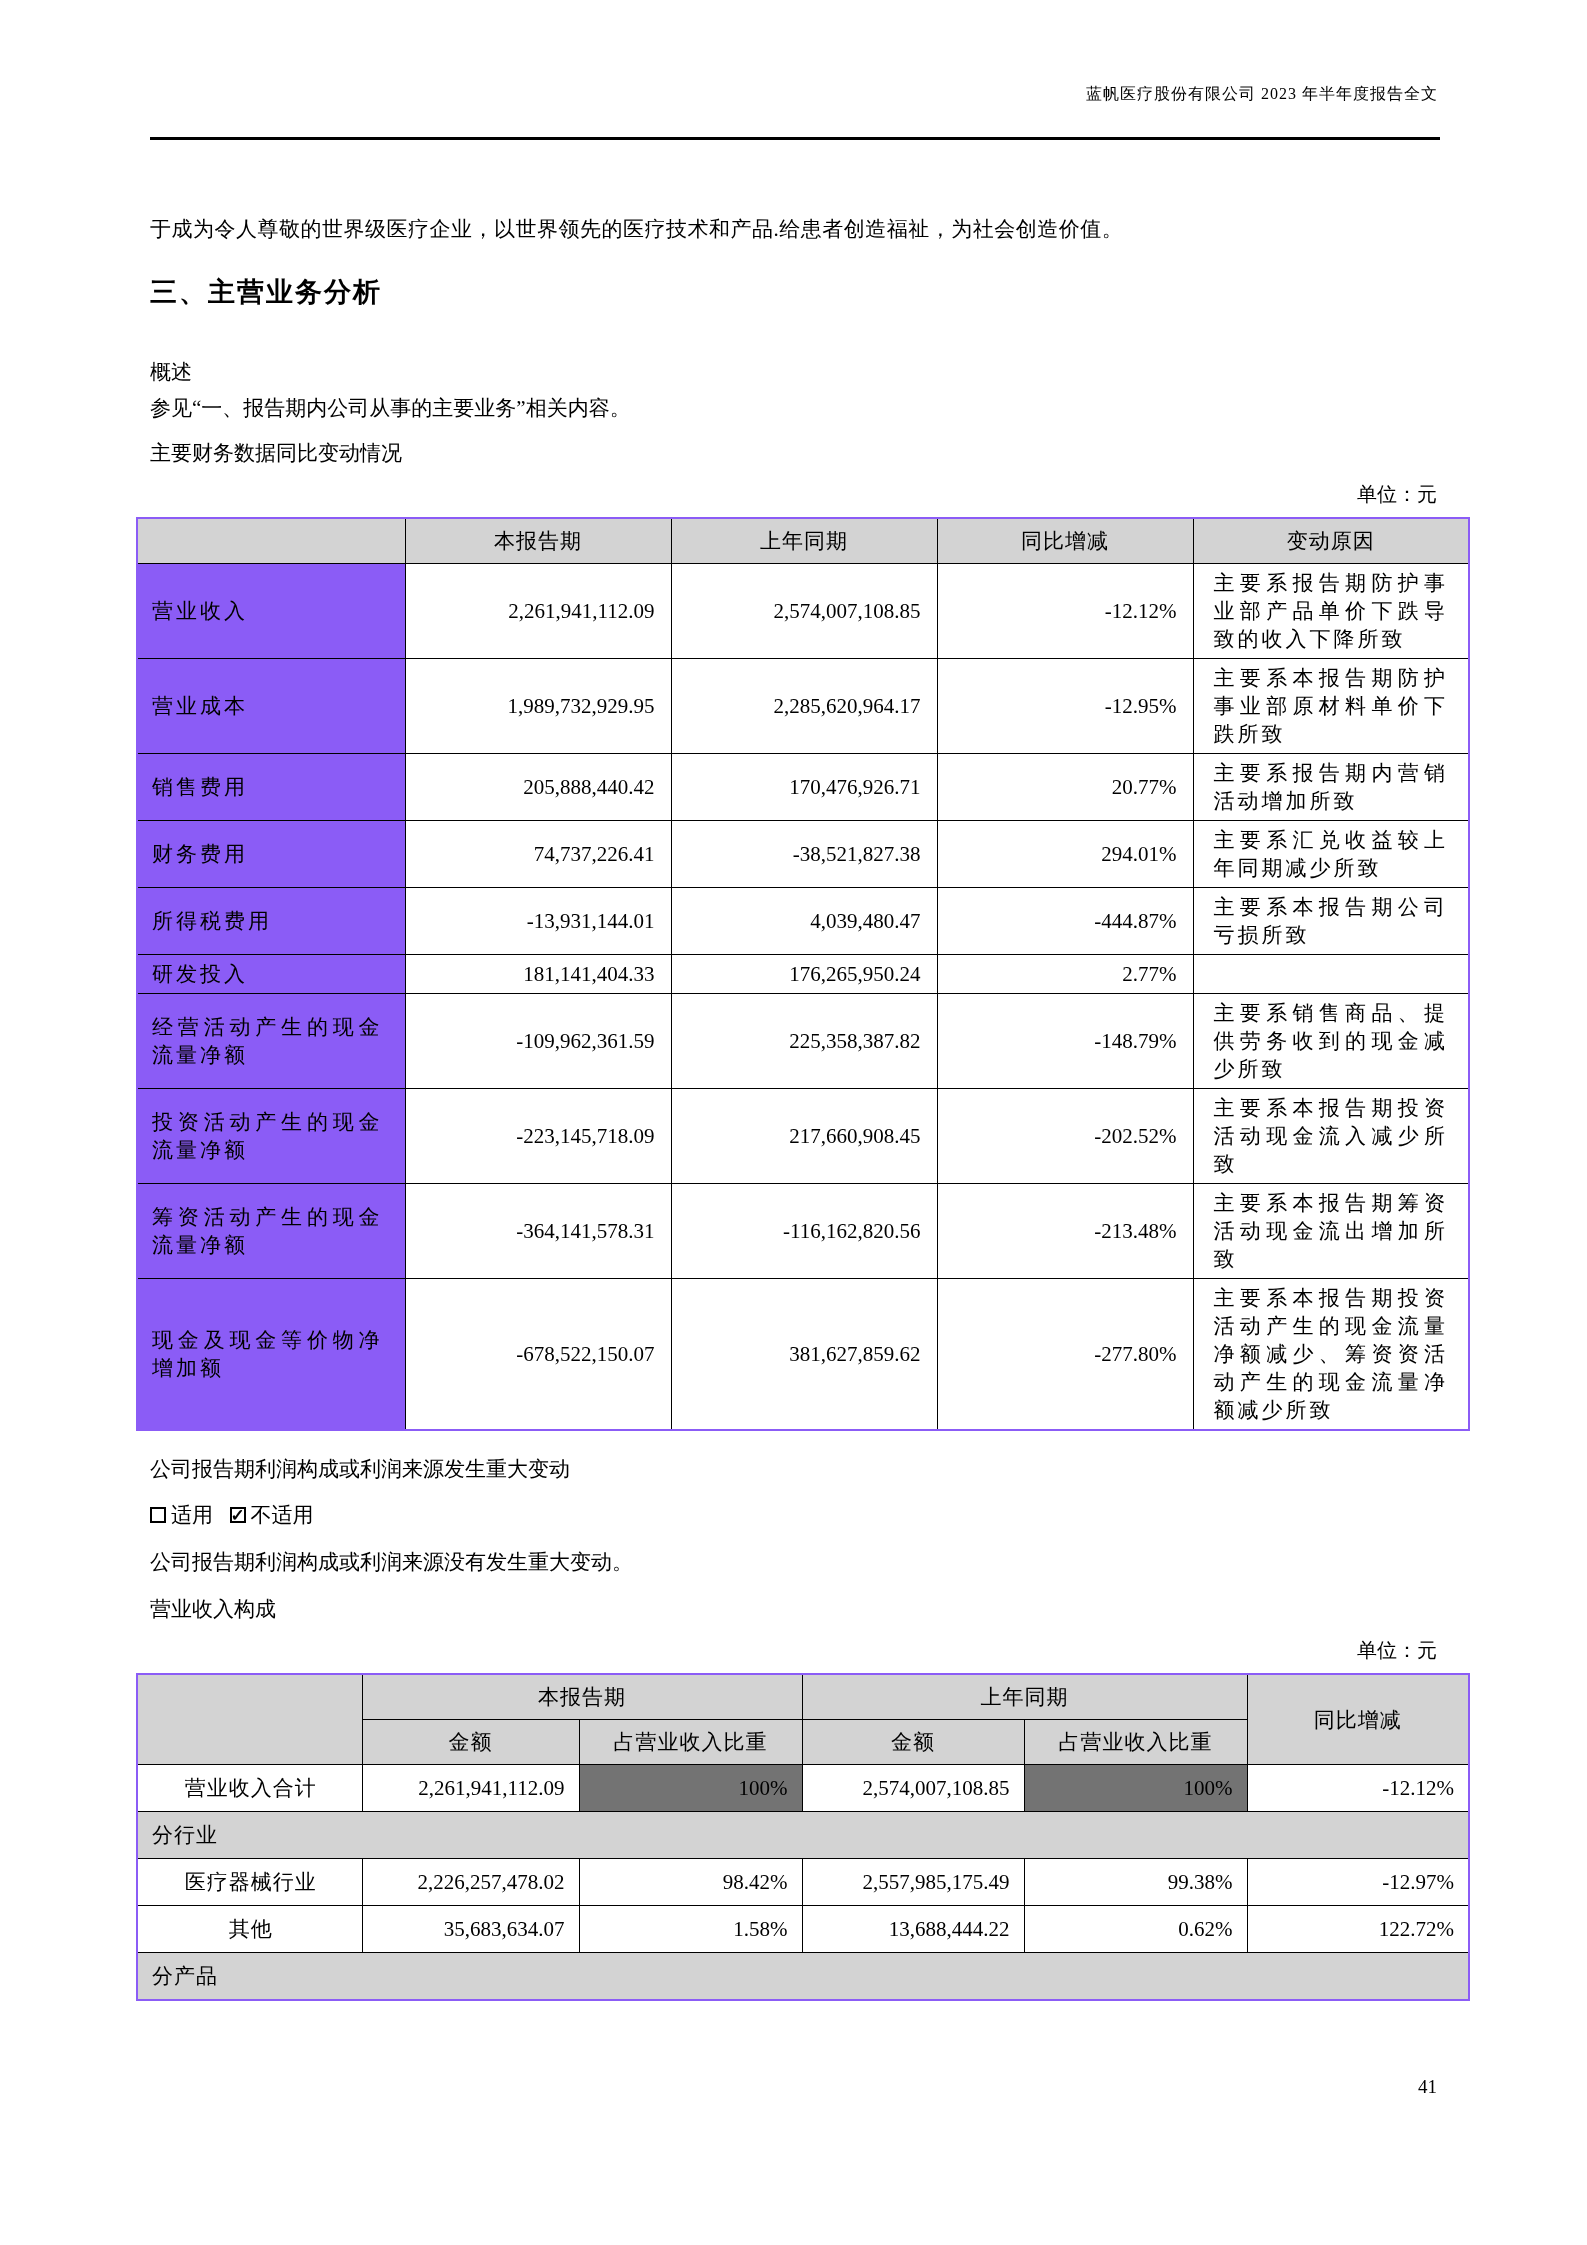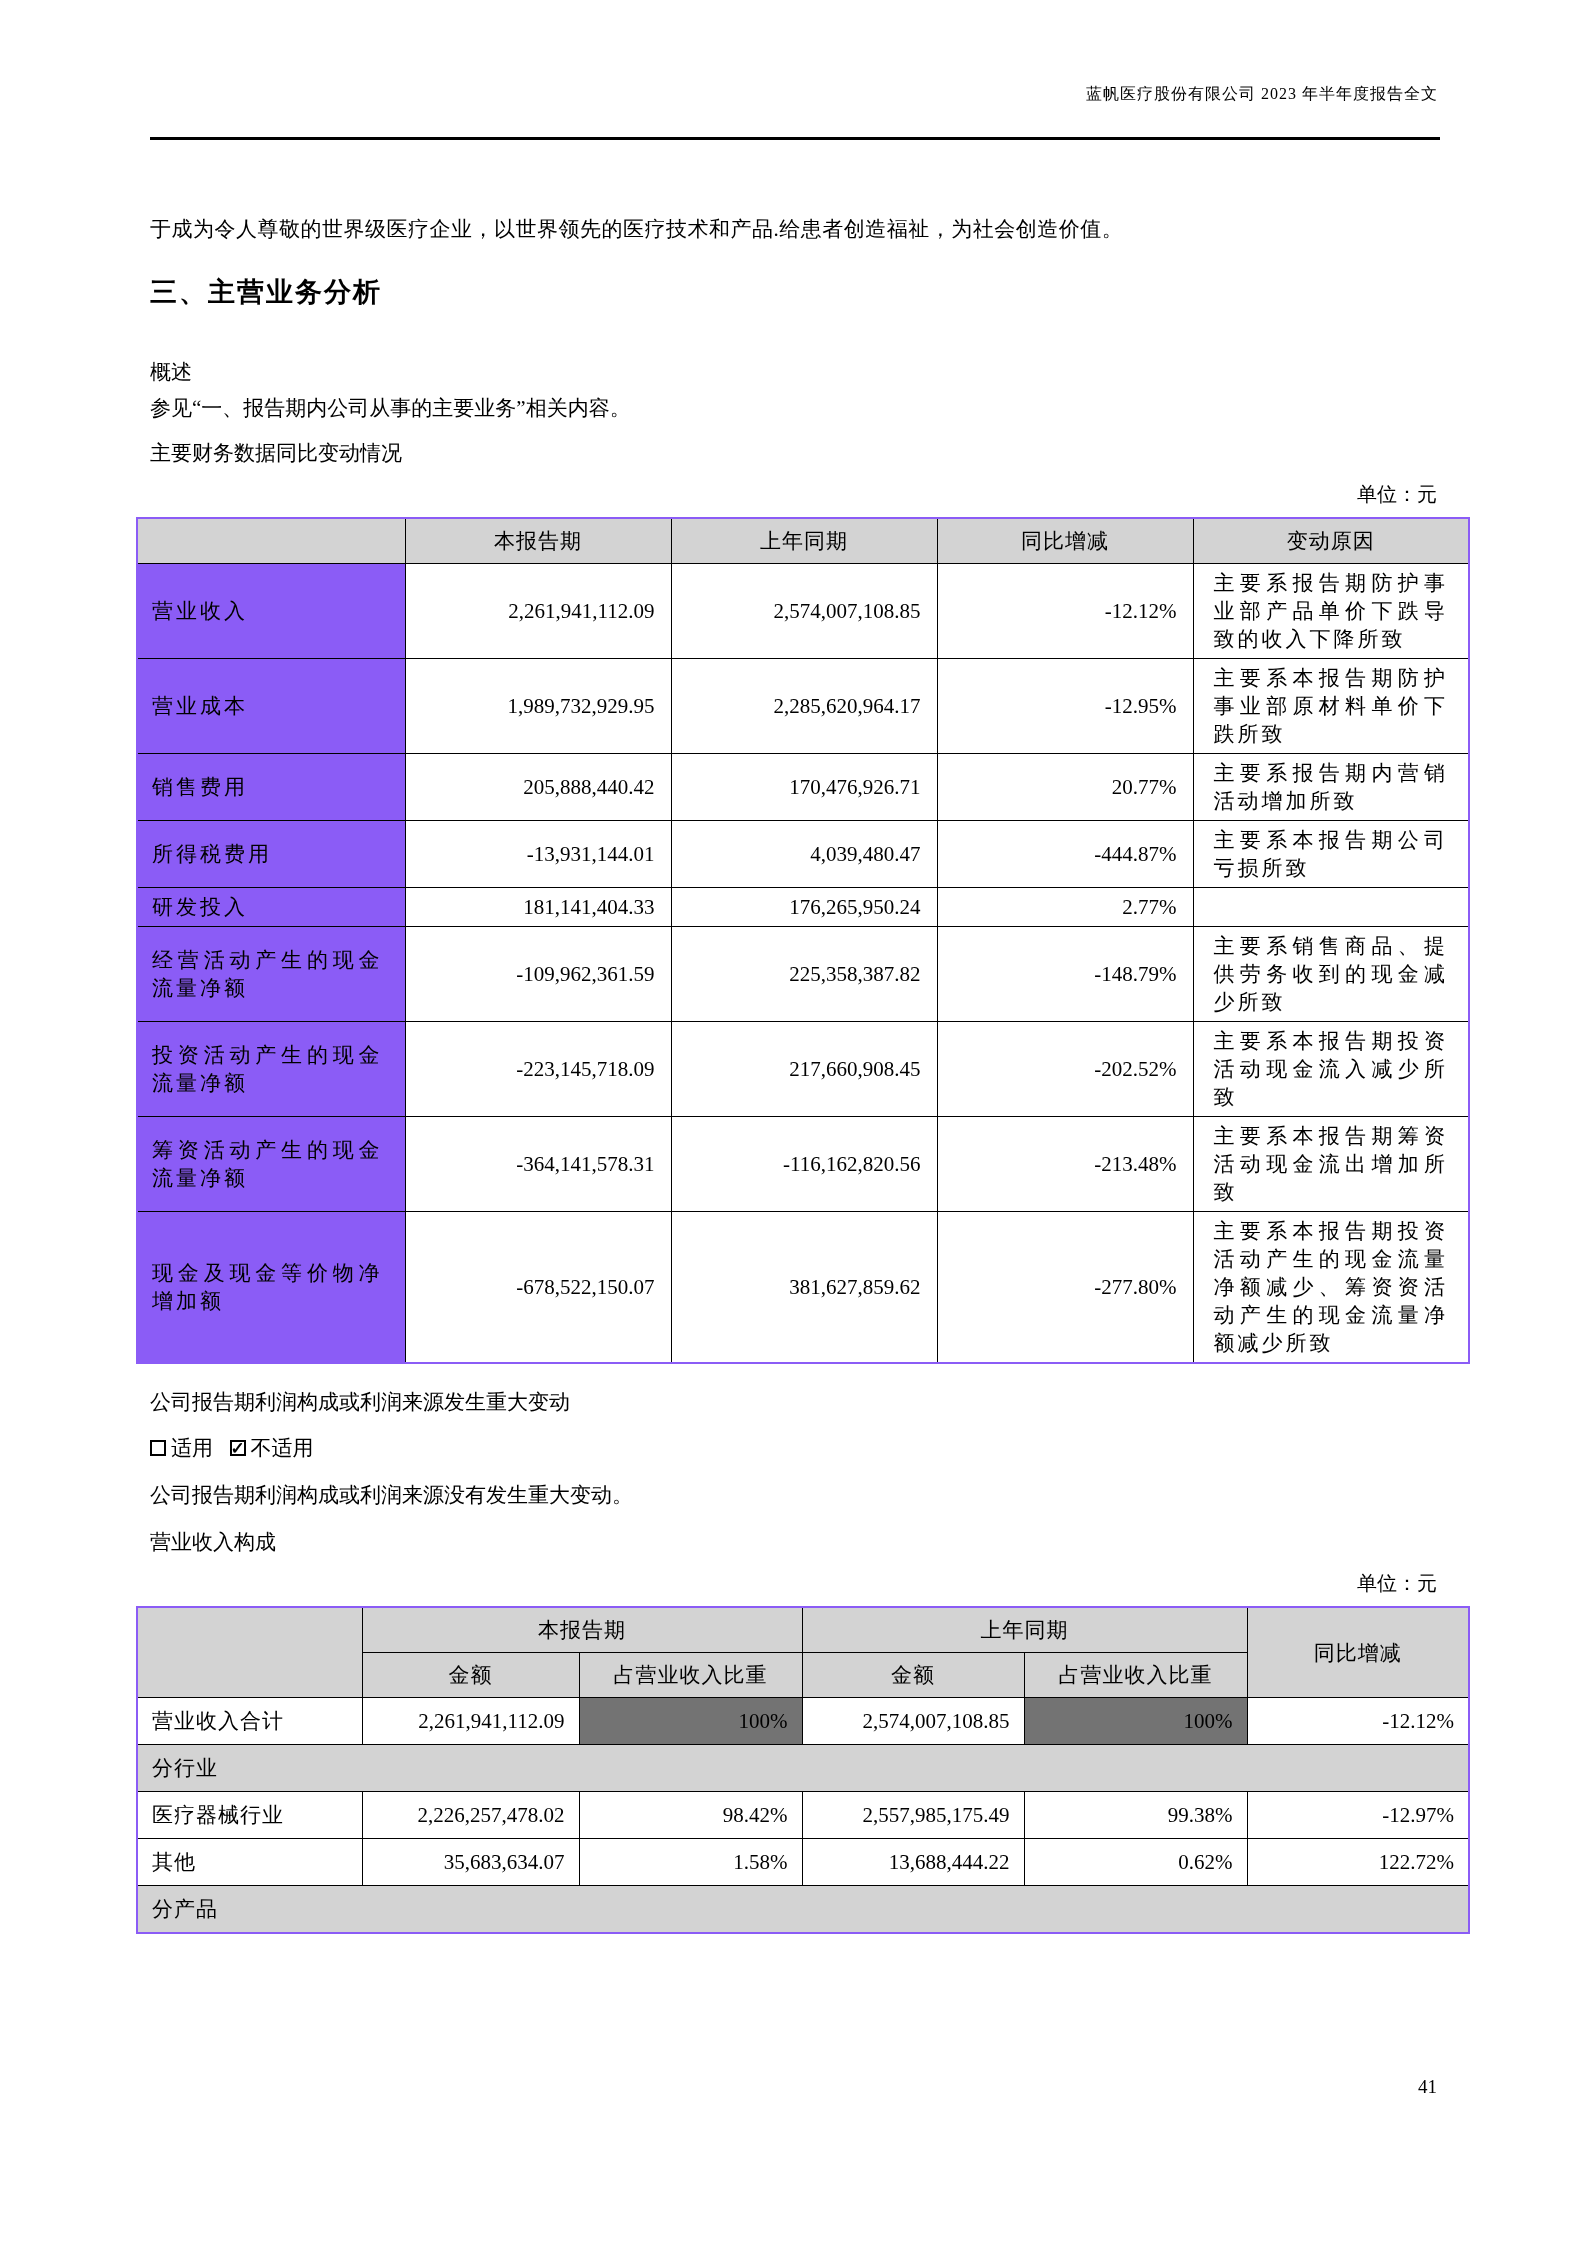--- a/index.html
+++ b/index.html
@@ -26,21 +26,21 @@
   .unit{margin:14px 150px 0 150px;text-align:right;font-size:20px;}
   table{border-collapse:collapse;table-layout:fixed;font-size:21px;}
   #table1,#table2{margin-left:136px;width:1332px;border:2px solid #8b5cf6;margin-top:9px;}
   th,td{border:1px solid #000;vertical-align:middle;}
   th{background:#d3d3d3;font-weight:normal;text-align:center;height:44px;padding:0 4px;letter-spacing:1px;}
   #table1 td{line-height:28px;padding:5px 14px;}
   #table1 td.label{background:#8b5cf6;text-align:justify;letter-spacing:3px;padding-right:22px;}
   #table1 td.num{text-align:right;padding-right:16px;letter-spacing:0;}
   #table1 td.reason{text-align:justify;letter-spacing:3px;padding:5px 20px;}
   #table2 td{height:42px;padding:2px 12px;line-height:26px;}
-  #table2 td.rowlabel{text-align:left;padding-left:14px;letter-spacing:1px;margin-left:44px;}
+  #table2 td.rowlabel{text-align:center;padding-left:14px;letter-spacing:1px;margin-left:44px;}
   #table2 td.num{text-align:right;padding-right:14px;}
   #table2 td.section{background:#d3d3d3;text-align:left;padding-left:14px;letter-spacing:1px;}
   #table2 td.shaded{background:#737373;}
   .cbline{margin-top:18px;}
   .cb{
     display:inline-block;width:12px;height:12px;border:2px solid #000;
     position:relative;margin-right:5px;vertical-align:-1px;
   }
   .cb.checked::after{
     content:"\2713";position:absolute;left:-1px;top:-7px;font-size:17px;font-weight:bold;
@@ -94,20 +94,27 @@
         <td class="num">2,285,620,964.17</td>
         <td class="num">-12.95%</td>
         <td class="reason">主要系本报告期防护事业部原材料单价下跌所致</td>
       </tr>
       <tr>
         <td class="label">销售费用</td>
         <td class="num">205,888,440.42</td>
         <td class="num">170,476,926.71</td>
         <td class="num">20.77%</td>
         <td class="reason">主要系报告期内营销活动增加所致</td>
+      </tr>
+      <tr>
+        <td class="label">财务费用</td>
+        <td class="num">74,737,226.41</td>
+        <td class="num">-38,521,827.38</td>
+        <td class="num">294.01%</td>
+        <td class="reason">主要系汇兑收益较上年同期减少所致</td>
       </tr>
       <tr>
         <td class="label">所得税费用</td>
         <td class="num">-13,931,144.01</td>
         <td class="num">4,039,480.47</td>
         <td class="num">-444.87%</td>
         <td class="reason">主要系本报告期公司亏损所致</td>
       </tr>
       <tr>
         <td class="label">研发投入</td>

